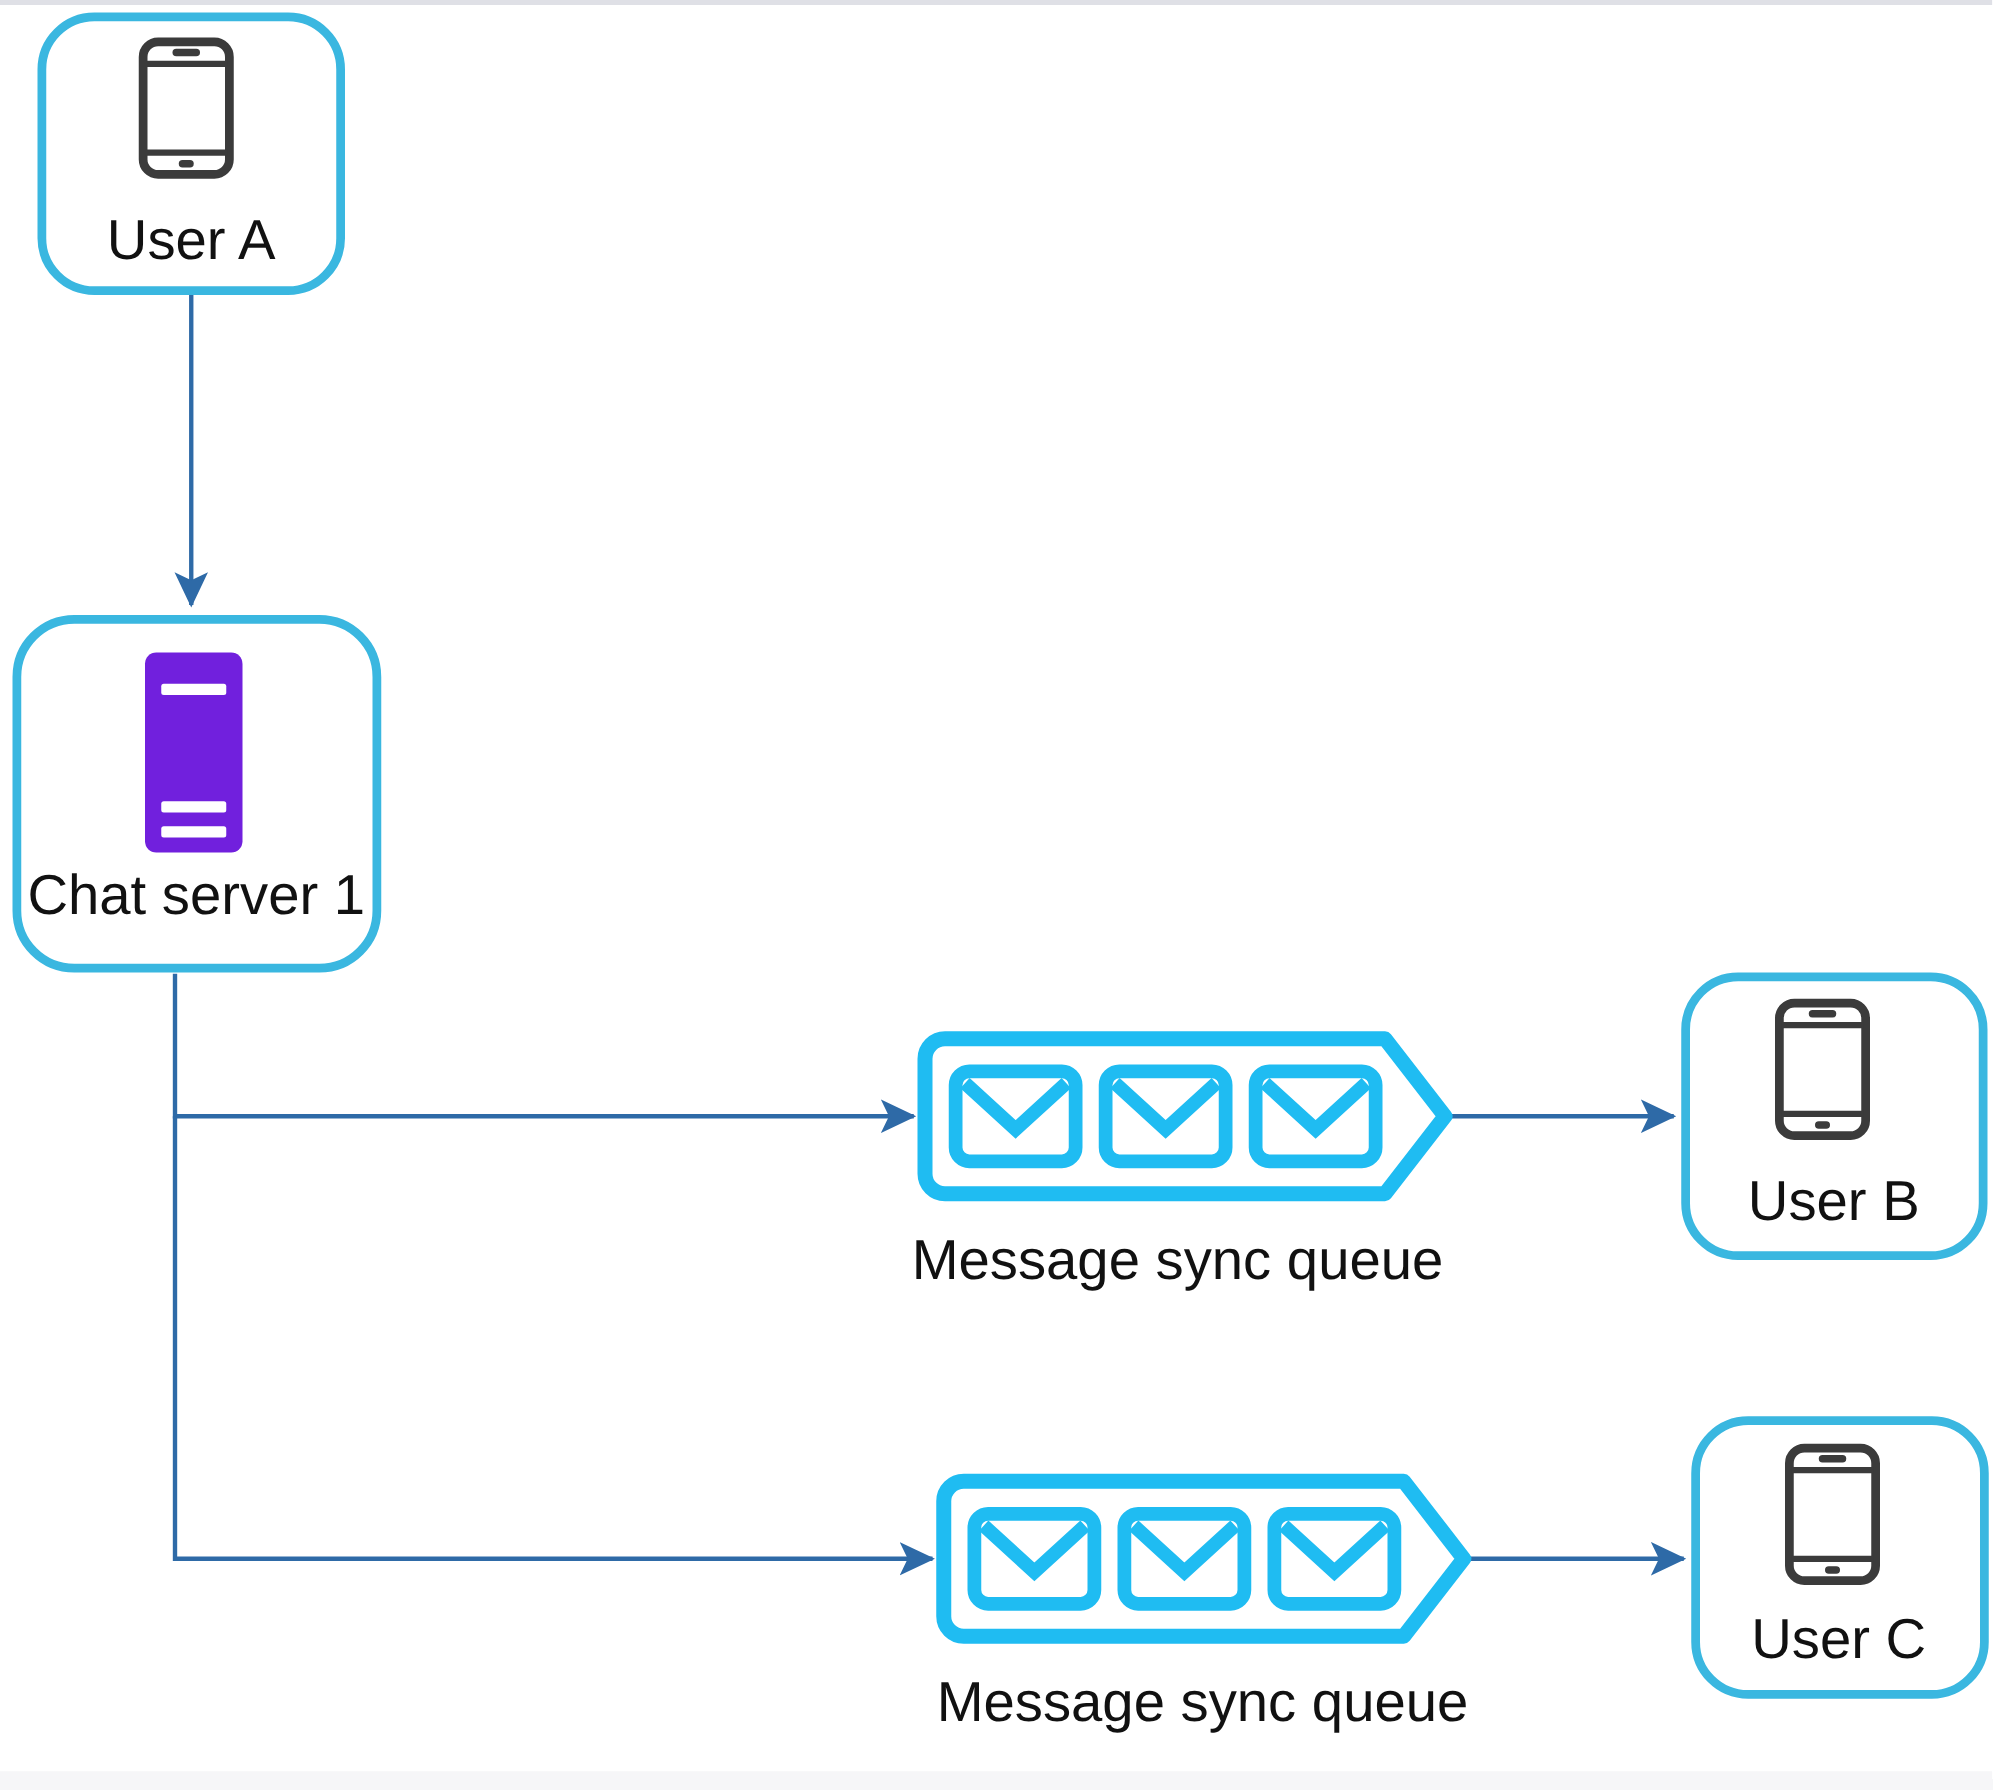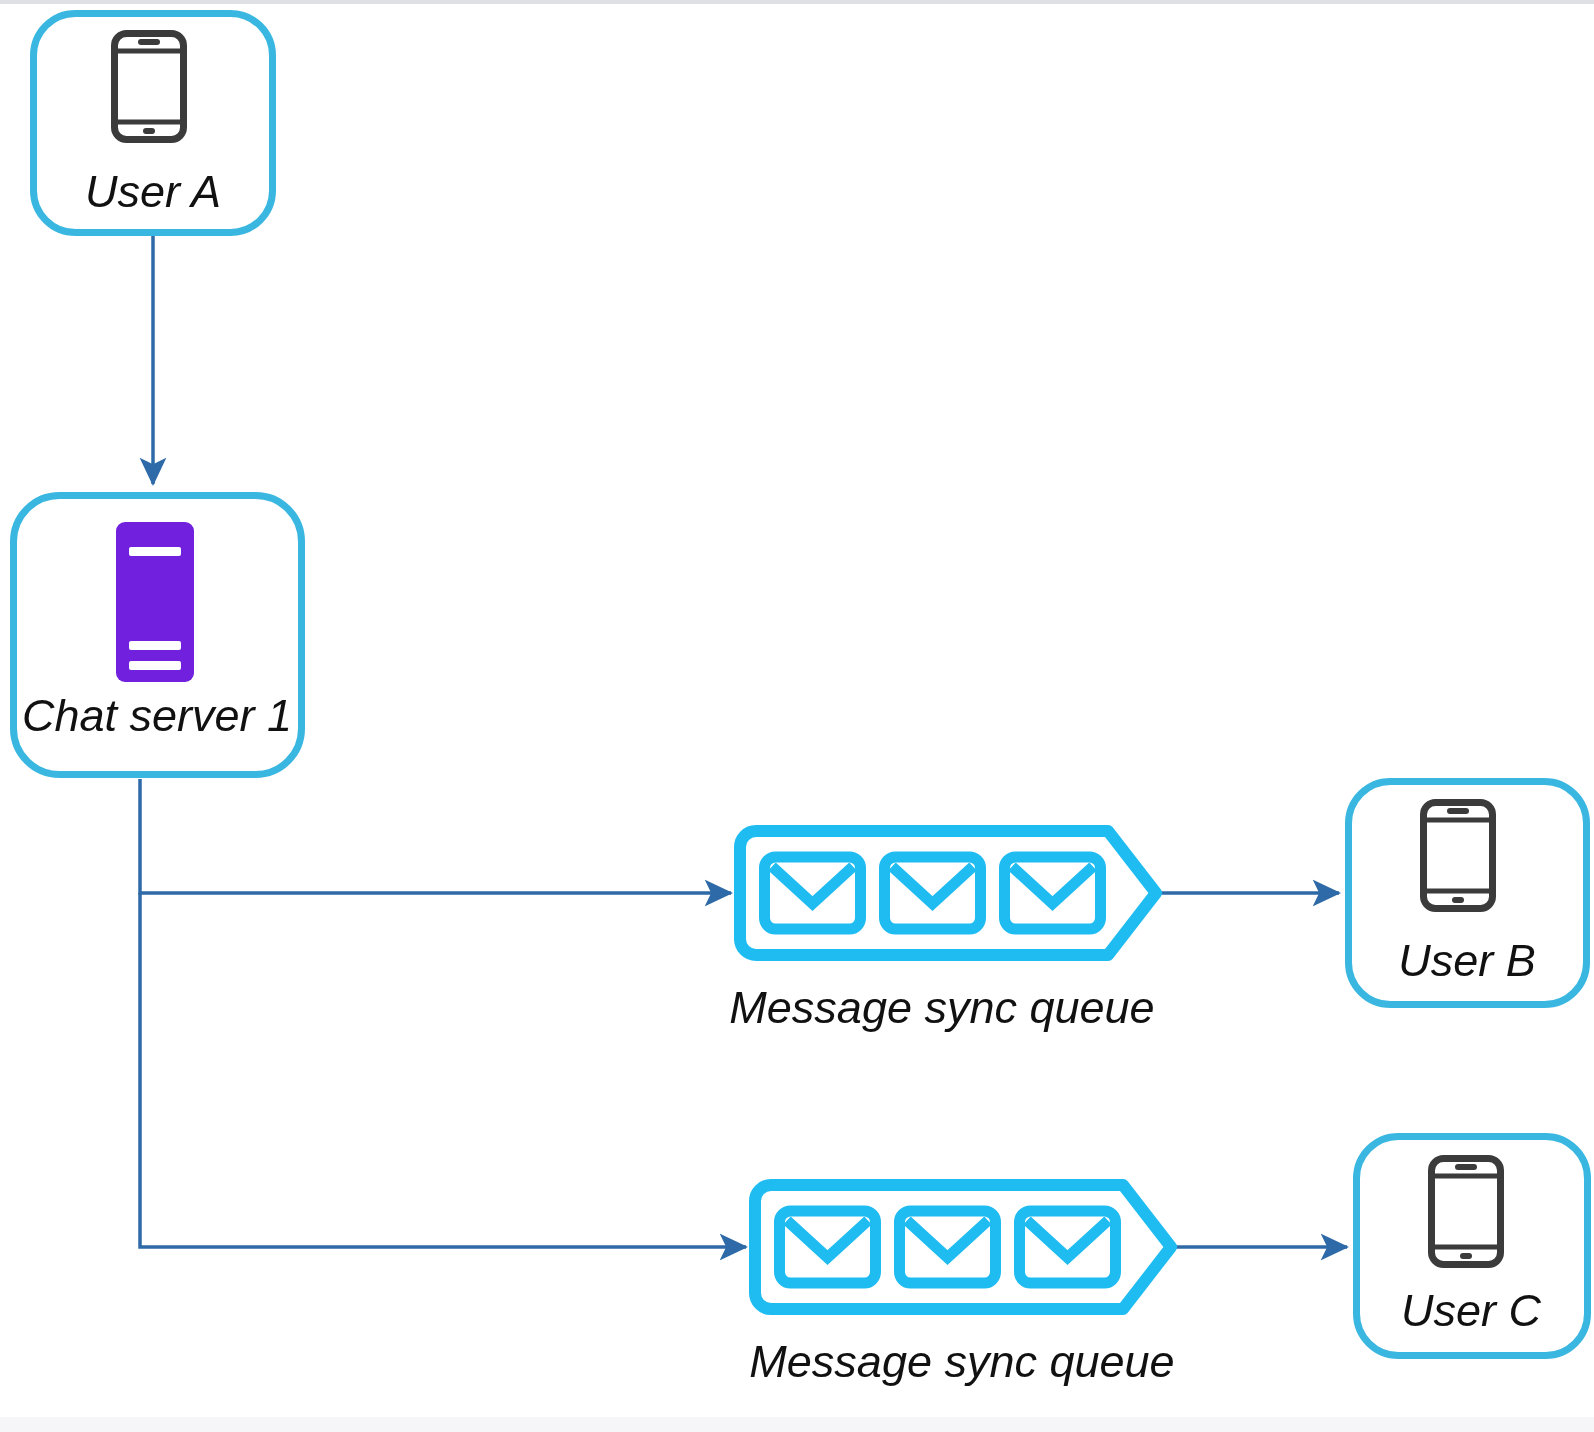--- a/index.html
+++ b/index.html
@@ -7,21 +7,20 @@
     padding: 0;
     background: #ffffff;
   }
   .canvas {
     position: relative;
     width: 1594px;
     height: 1432px;
     background: #ffffff;
     overflow: hidden;
     font-family: "Liberation Sans", sans-serif;
-    font-style: italic;
   }
   svg { display: block; }
   text.node-label {
     font-family: "Liberation Sans", sans-serif;
     font-size: 45px;
     fill: #111111;
   }
   text.queue-label {
     font-family: "Liberation Sans", sans-serif;
     font-size: 45px;

